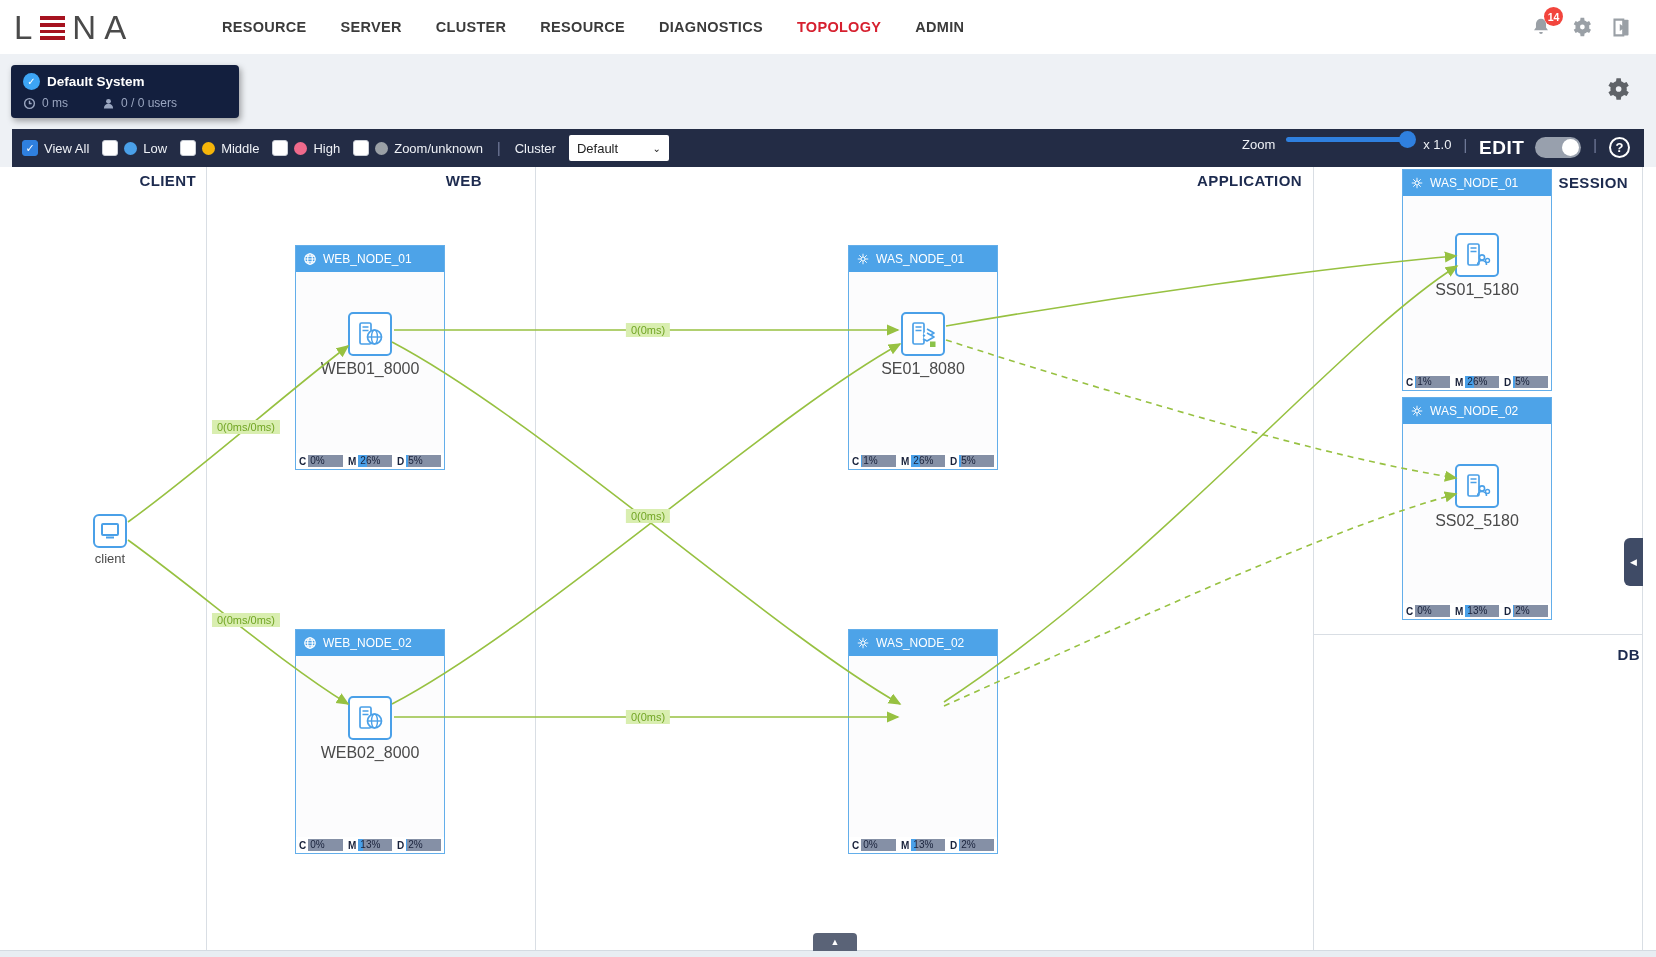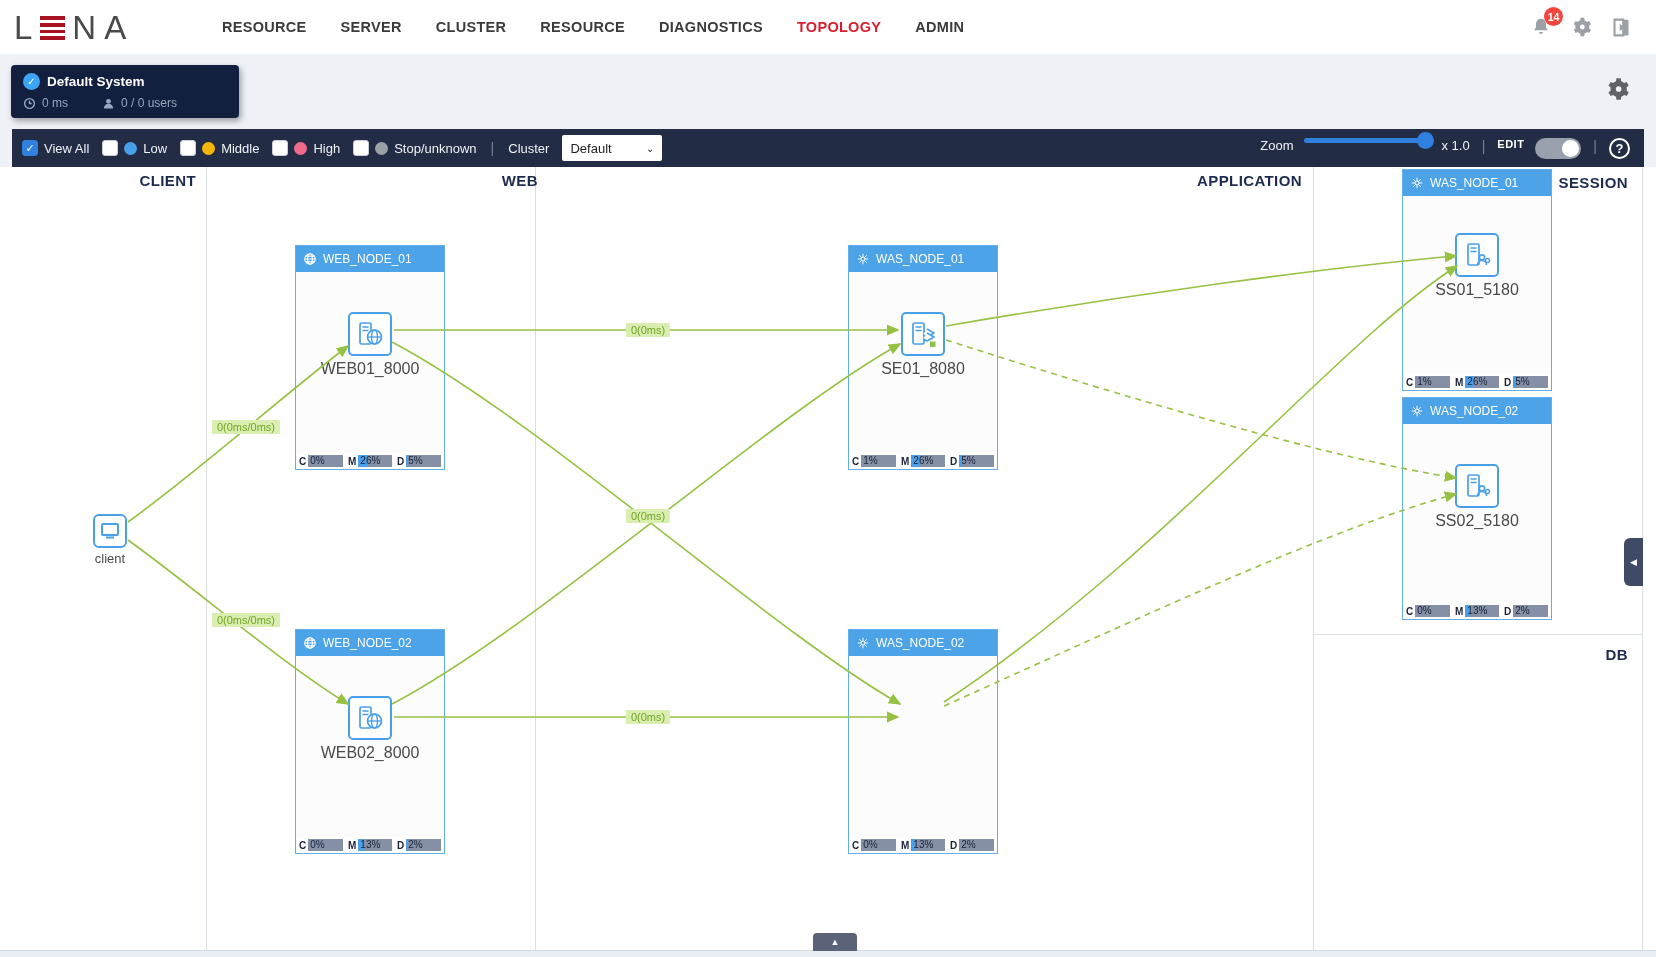--- a/index.html
+++ b/index.html
@@ -43,21 +43,21 @@
   .cb.checked { background:#2f80df; border-color:#2f80df; color:#fff; font-size:11px; font-weight:bold; }
   .dot { width:13px; height:13px; border-radius:50%; display:inline-block; }
   .tb-label { color:#eef1f6; font-size:13px; }
   .tb-sep { color:#7780a0; font-size:14px; padding:0 1px; }
   .select-box { width:100px; height:26px; background:#fff; border-radius:2px; display:flex; align-items:center;
     padding:0 8px; font-size:13px; color:#222; cursor:pointer; }
   .select-box .chev { margin-left:auto; font-size:10px; color:#222; }
   .filter-item { display:flex; align-items:center; gap:6px; cursor:pointer; }
   .zoom-track { position:relative; width:122px; height:5px; border-radius:3px; background:#2f80df; }
   .zoom-thumb { position:absolute; right:-8px; top:-6px; width:17px; height:17px; border-radius:50%; background:#2f80df; cursor:pointer; }
-  .edit-label { color:#fff; font-size:11px; font-weight:bold; letter-spacing:.5px; }
+  .edit-label { color:#fff; font-size:19px; font-weight:bold; letter-spacing:.5px; }
   .toggle { position:relative; width:46px; height:21px; border-radius:11px; background:#98a0ad; cursor:pointer; }
   .toggle .knob { position:absolute; right:2px; top:2px; width:17px; height:17px; border-radius:50%; background:#fff; }
   .help-circle { width:21px; height:21px; border-radius:50%; border:2px solid #fff; color:#fff; font-size:13px;
     font-weight:bold; display:flex; align-items:center; justify-content:center; cursor:pointer; }
 
   
   .canvas { position:absolute; left:0; top:167px; width:1656px; height:783px; background:#fff; overflow:hidden; }
   .vdiv { position:absolute; top:0; bottom:0; width:1px; background:#d9dee4; }
   .hdiv { position:absolute; height:1px; background:#d9dee4; }
   .region-label { position:absolute; font-size:15px; font-weight:bold; color:#1d2b4f; letter-spacing:.4px; z-index:1; }
@@ -188,21 +188,21 @@
         <span class="tb-label">Middle</span>
       </span>
       <span class="filter-item">
         <span class="cb"></span>
         <span class="dot" style="background-color: rgb(239, 106, 139);"></span>
         <span class="tb-label">High</span>
       </span>
       <span class="filter-item">
         <span class="cb"></span>
         <span class="dot" style="background-color: rgb(154, 160, 166);"></span>
-        <span class="tb-label">Stop/unknown</span>
+        <span class="tb-label">Zoom/unknown</span>
       </span>
       <span class="tb-sep">|</span>
       <span class="tb-label">Cluster</span>
       <span class="select-box">
         <span>Default</span>
         <span class="chev">⌄</span>
       </span>
     </div>
     <div class="tb-right">
       <span class="tb-label">Zoom</span>
@@ -221,24 +221,24 @@
   </div>
 
   <div class="canvas">
     <div class="vdiv" style="left:206px"></div>
     <div class="vdiv" style="left:535px"></div>
     <div class="vdiv" style="left:1313px"></div>
     <div class="vdiv" style="left:1642px"></div>
     <div class="hdiv" style="left:1313px; width:329px; top:467px"></div>
 
     <div class="region-label" style="right:1460px; top:5px">CLIENT</div>
-    <div class="region-label" style="right:1118px; top:5px">WEB</div>
+    <div class="region-label" style="right:1174px; top:5px">WEB</div>
     <div class="region-label" style="right:354px; top:5px">APPLICATION</div>
     <div class="region-label" style="right:28px; top:7px">SESSION</div>
-    <div class="region-label" style="right:28px; top:479px">DB</div>
+    <div class="region-label" style="right:16px; top:479px">DB</div>
 
     <div class="client-node">
       <div class="client-icon">
         <svg width="24" height="24" viewBox="0 0 24 24">
           <rect x="4" y="5" width="16" height="11" rx="1" fill="none" stroke="#4aa0e8" stroke-width="2"></rect>
           <rect x="8" y="17.5" width="8" height="2" fill="#4aa0e8"></rect>
         </svg>
       </div>
       <div class="client-label">client</div>
     </div>

